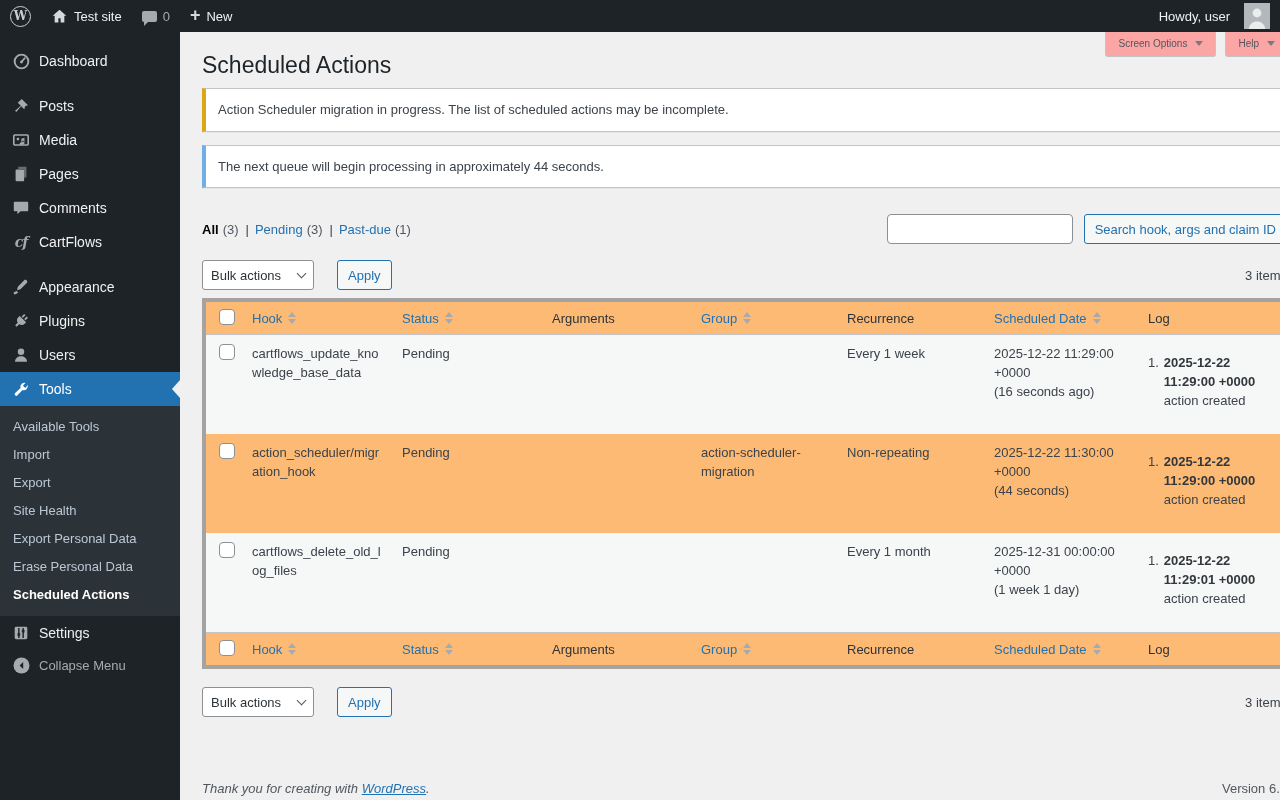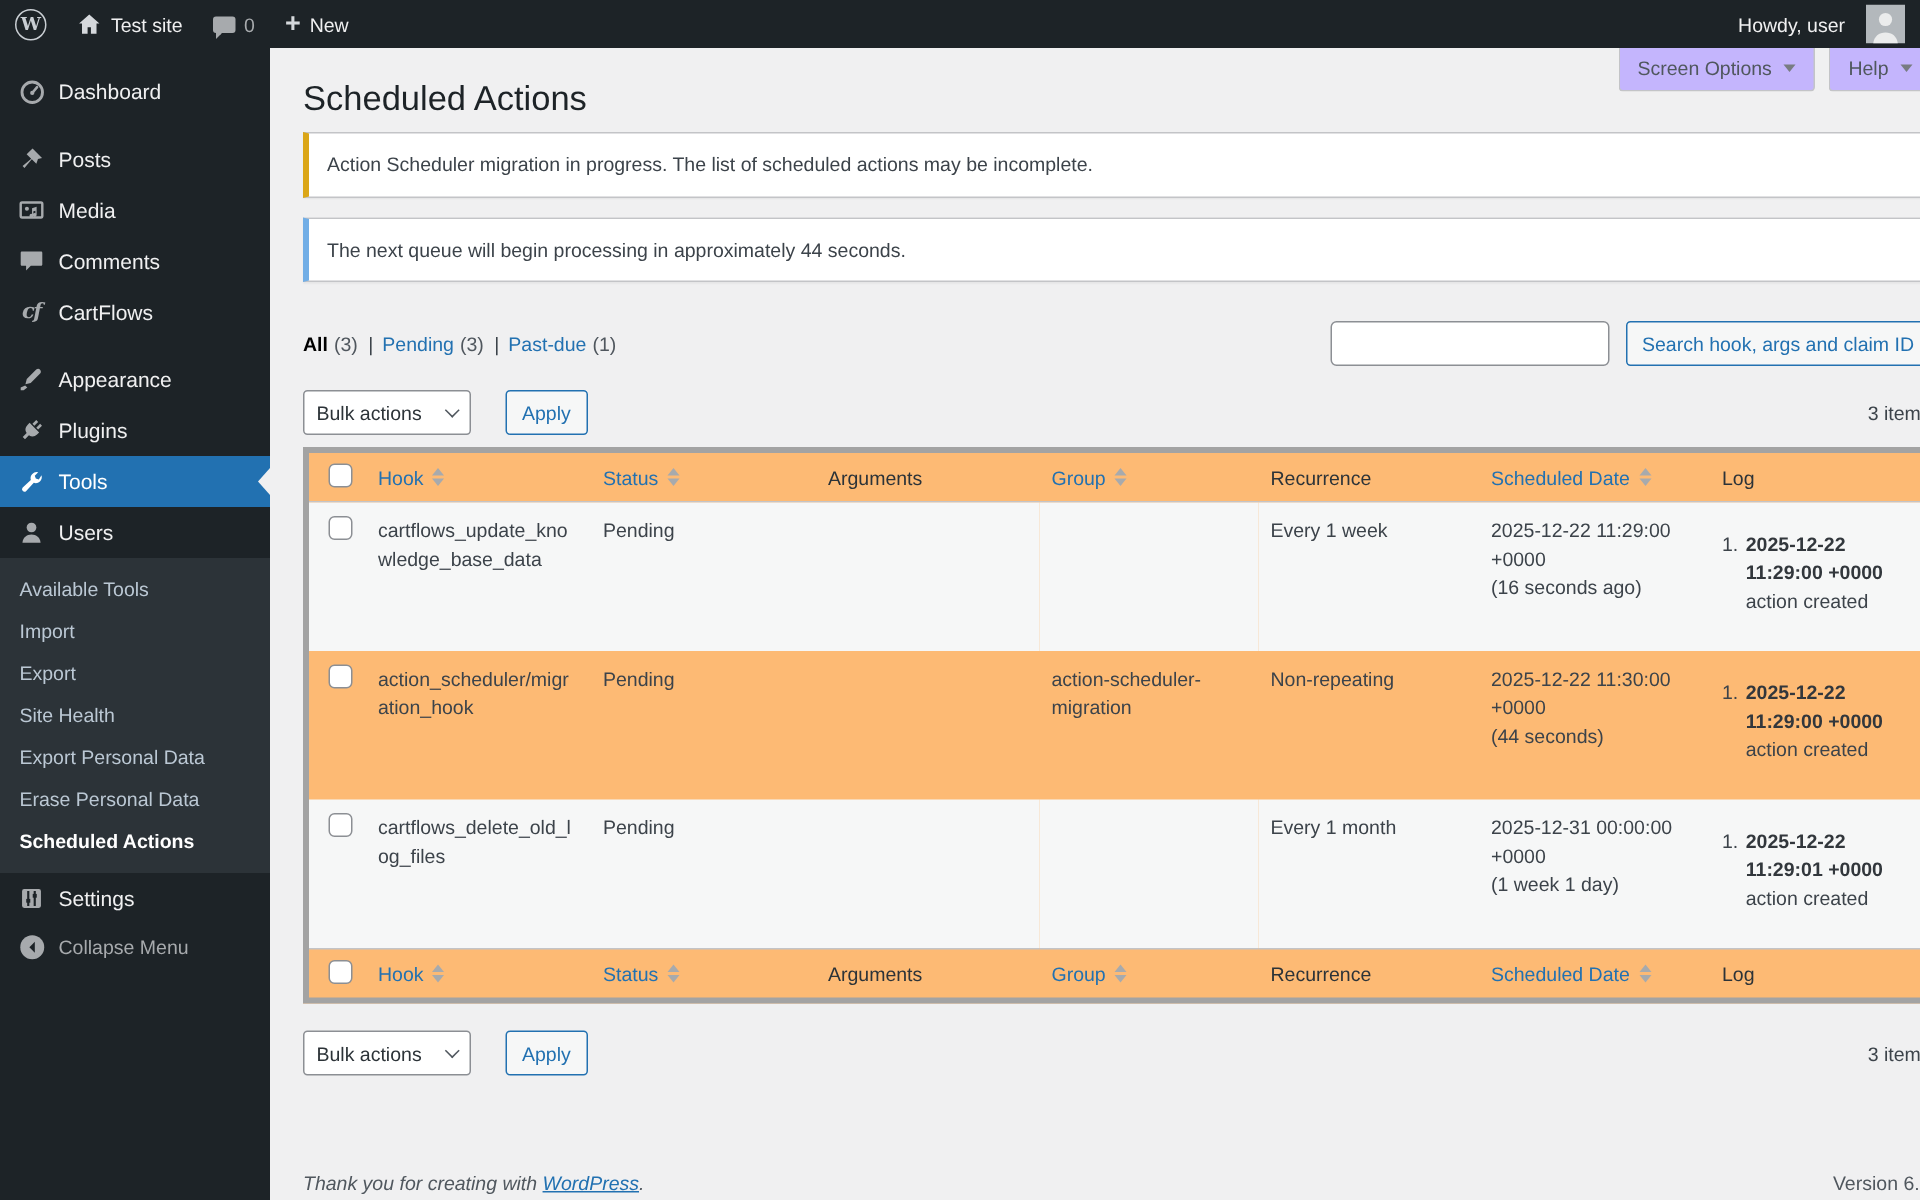--- a/index.html
+++ b/index.html
@@ -34,22 +34,22 @@
   .menu-item.active .wp-menu-arrow { position: absolute; right: 0; top: 50%; transform: translateY(-50%);
     width: 0; height: 0; border-top: 9px solid transparent; border-bottom: 9px solid transparent; border-right: 8px solid #f0f0f1; }
   .submenu { background: #2c3338; padding: 7px 0 7px; }
   .submenu-item { display: block; padding: 7px 0 7px 13px; font-size: 13px; color: #bbc8d4; line-height: 14px; cursor: pointer; }
   .submenu-item.current { color: #fff; font-weight: 700; }
   .cf-icon { font: italic 700 14px "DejaVu Serif", serif; letter-spacing: -1px; }
 
   
   .main { flex: 1; background: #f0f0f1; position: relative; padding: 0 21px 0 22px; }
   .screen-meta { position: absolute; top: 0; right: 20px; display: flex; gap: 9px; }
-  .meta-tab { background: #c4b5fd; border: 1px solid #c3c4c7; border-top: none; border-radius: 0 0 3px 3px;
-              padding: 6px 12px 7px; font-size: 13px; color: #50575e; display: flex; align-items: center; gap: 8px; cursor: pointer; }
+  .meta-tab { background: #fca5a5; border: 1px solid #c3c4c7; border-top: none; border-radius: 0 0 3px 3px;
+              padding: 6px 12px 7px; font-size: 10px; color: #50575e; display: flex; align-items: center; gap: 8px; cursor: pointer; }
   .caret-down { width: 0; height: 0; border-left: 4px solid transparent; border-right: 4px solid transparent; border-top: 5px solid #787c82; }
   h1.page-title { font-size: 23px; font-weight: 400; color: #1d2327; margin: 19px 0 8px; line-height: 29px; }
 
   .notice { background: #fff; border: 1px solid #c3c4c7; border-left-width: 4px; box-shadow: 0 1px 1px rgba(0,0,0,.04);
             padding: 11px 12px; margin-top: 0; font-size: 13px; color: #3c434a; line-height: 1.5; }
   .notice + .notice { margin-top: 13px; }
   .notice-warning { border-left-color: #dba617; }
   .notice-info { border-left-color: #72aee6; }
 
   .filters-row { display: flex; justify-content: space-between; align-items: center; margin-top: 26px; height: 30px; }
@@ -172,20 +172,29 @@
             <path d="M3 4.5h14c.6 0 1 .4 1 1v9c0 .6-.4 1-1 1H3c-.6 0-1-.4-1-1v-9c0-.6.4-1 1-1z" fill="none" stroke="currentColor" stroke-width="1.8"></path>
             <circle cx="6.6" cy="9" r="1.5"></circle>
             <path d="M13.8 12.6V7.6l-3.4 1.1v4.3a1.4 1.4 0 1 0 .9 1.3l.1-3.3 1.5-.5v1.9a1.4 1.4 0 1 0 .9 1.2z"></path>
           </svg>
       </span>
       <span>Media</span>
     </div>
     <div class="menu-item">
       <span class="micon">
         <svg width="18" height="18" viewBox="0 0 20 20" fill="currentColor">
+            <path d="M7 2h9v12h-2.5V4.5H7z" opacity=".55"></path>
+            <rect x="4" y="5" width="9.5" height="13" rx="1"></rect>
+          </svg>
+      </span>
+      <span>Pages</span>
+    </div>
+    <div class="menu-item">
+      <span class="micon">
+        <svg width="18" height="18" viewBox="0 0 20 20" fill="currentColor">
             <path d="M3 3h14c.6 0 1 .4 1 1v8.5c0 .6-.4 1-1 1h-7.5L6 17v-3.5H3c-.6 0-1-.4-1-1V4c0-.6.4-1 1-1z"></path>
           </svg>
       </span>
       <span>Comments</span>
     </div>
     <div class="menu-item">
       <span class="micon">
           <span class="cf-icon">cf</span>
         </span>
       <span>CartFlows</span>
@@ -201,37 +210,37 @@
       <span>Appearance</span>
     </div>
     <div class="menu-item">
       <span class="micon">
         <svg width="18" height="18" viewBox="0 0 20 20" fill="currentColor" transform="rotate(45)">
             <path d="M7 2h2v4H7zM11 2h2v4h-2zM5 7h10v2.2a4.8 4.8 0 0 1-3.8 4.7V18H8.8v-4.1A4.8 4.8 0 0 1 5 9.2z"></path>
           </svg>
       </span>
       <span>Plugins</span>
     </div>
+    <div class="menu-item">
+      <span class="micon">
+        <svg width="18" height="18" viewBox="0 0 20 20" fill="currentColor">
+            <circle cx="10" cy="6.3" r="3.6"></circle>
+            <path d="M3.3 17.5c.3-3.8 3.1-6 6.7-6s6.4 2.2 6.7 6z"></path>
+          </svg>
+      </span>
+      <span>Users</span>
+    </div>
     <div class="menu-item active">
       <span class="micon">
         <svg width="18" height="18" viewBox="0 0 20 20" fill="currentColor">
             <path d="M17.4 5.4a4.5 4.5 0 0 1-5.7 5.6l-5.6 6a1.8 1.8 0 0 1-2.6-2.5l6-5.7A4.5 4.5 0 0 1 15 3.2l-2.6 2.5.8 2.1 2.2.8z"></path>
           </svg>
       </span>
       <span>Tools</span>
       <span class="wp-menu-arrow"></span>
-    </div>
-    <div class="menu-item">
-      <span class="micon">
-        <svg width="18" height="18" viewBox="0 0 20 20" fill="currentColor">
-            <circle cx="10" cy="6.3" r="3.6"></circle>
-            <path d="M3.3 17.5c.3-3.8 3.1-6 6.7-6s6.4 2.2 6.7 6z"></path>
-          </svg>
-      </span>
-      <span>Users</span>
     </div>
     <div class="submenu">
       <a class="submenu-item">Available Tools</a>
       <a class="submenu-item">Import</a>
       <a class="submenu-item">Export</a>
       <a class="submenu-item">Site Health</a>
       <a class="submenu-item">Export Personal Data</a>
       <a class="submenu-item">Erase Personal Data</a>
       <a class="submenu-item current">Scheduled Actions</a>
     </div>

